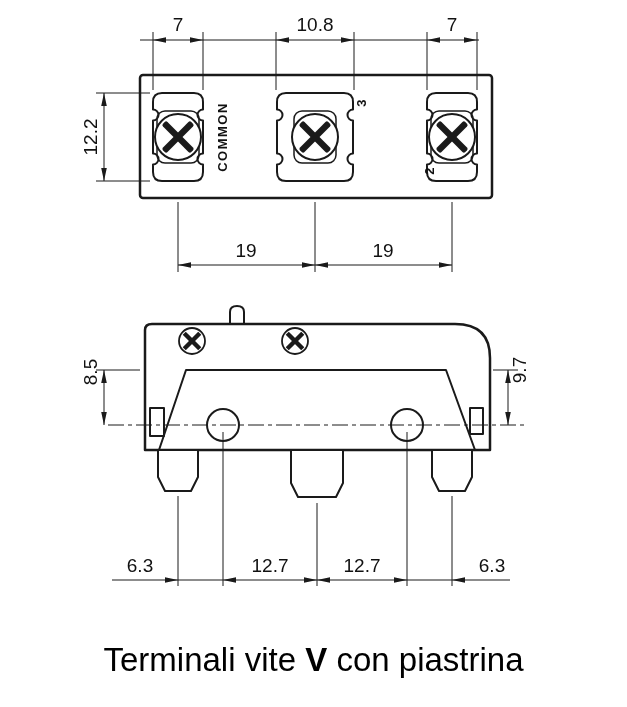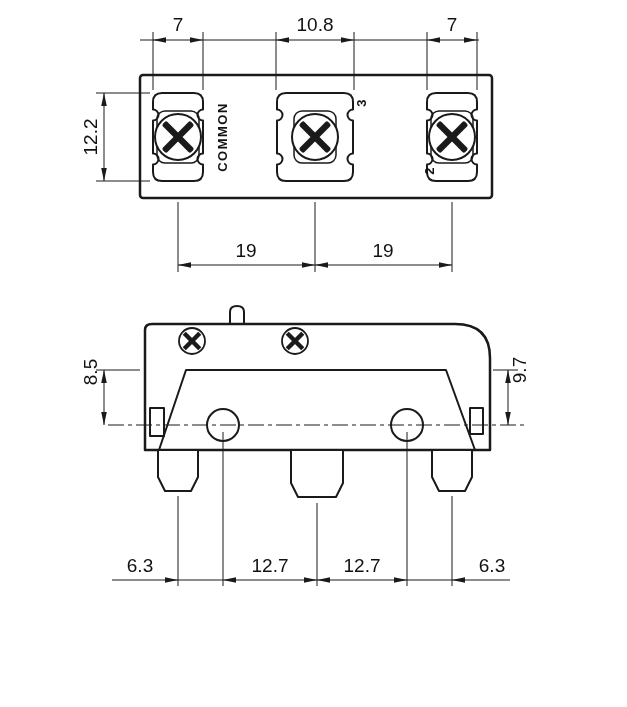--- a/index.html
+++ b/index.html
@@ -136,14 +136,17 @@
                            M407,580 L394,577.2 L394,582.8 Z
                            M452,580 L465,577.2 L465,582.8 Z"></path>
       <text class="dimtxt" text-anchor="middle" x="140" y="572">6.3</text>
       <text class="dimtxt" text-anchor="middle" x="270" y="572">12.7</text>
       <text class="dimtxt" text-anchor="middle" x="362" y="572">12.7</text>
       <text class="dimtxt" text-anchor="middle" x="492" y="572">6.3</text>
     </g>
   </g>
 </svg>
 
+<div class="caption">
+  <span>Terminali vite </span><span class="b">V</span><span> con piastrina</span>
+</div>
 
 </div>
 
 </body></html>

